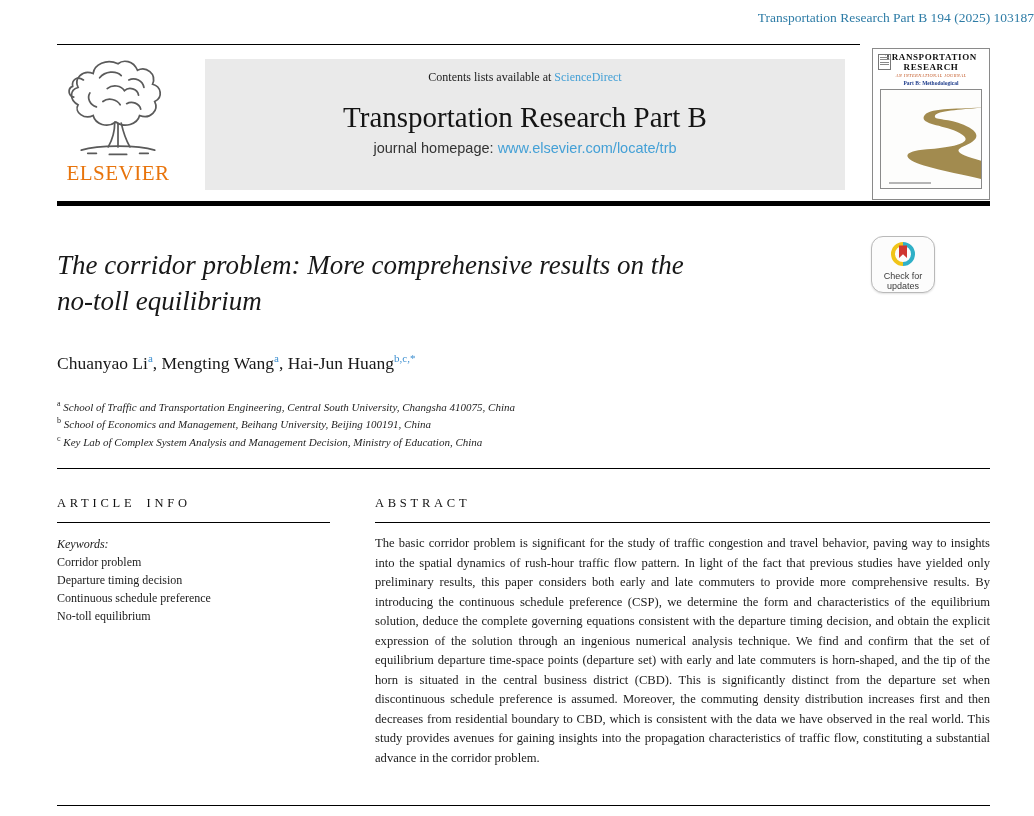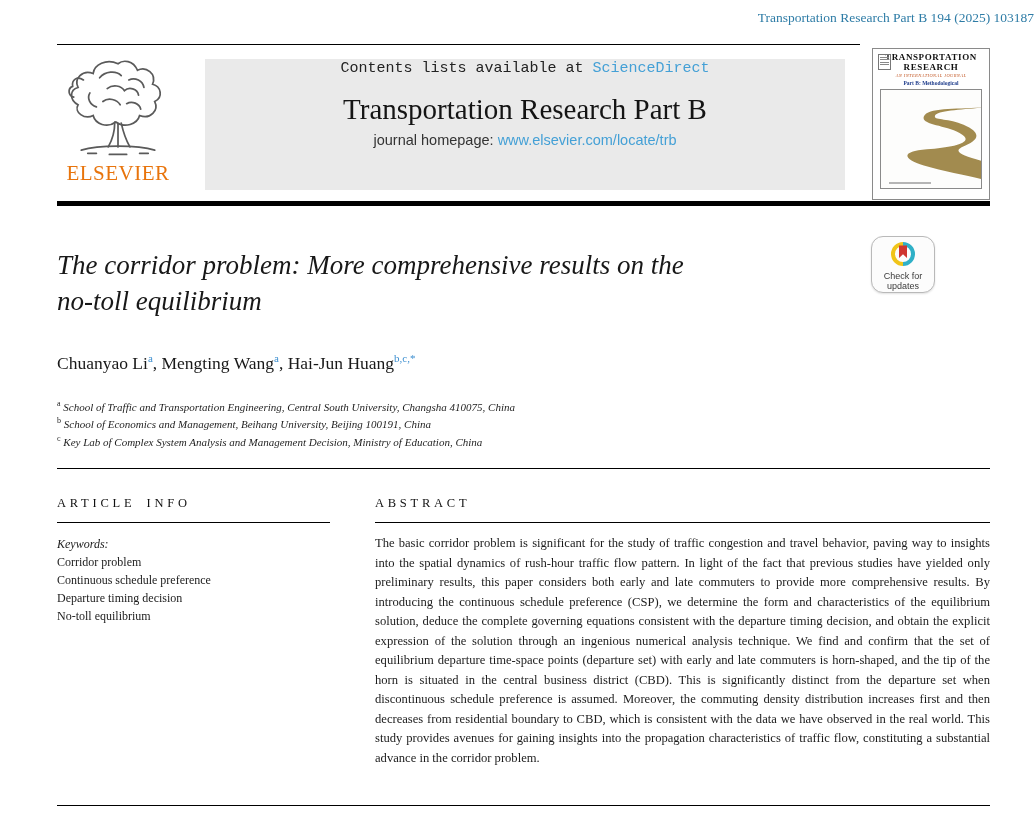--- a/index.html
+++ b/index.html
@@ -16,21 +16,21 @@
   .rule-mid{left:57px;top:468px;width:933px;height:1px;}
   .rule-bottom{left:57px;top:805px;width:933px;height:1.4px;}
 
   
   .elsevier{left:57px;top:56px;width:122px;height:138px;text-align:center;}
   .elsevier svg{display:block;margin:0 auto;}
   .elsevier-word{font-size:21px;letter-spacing:0.5px;color:#e8740c;font-family:"Liberation Serif",serif;margin-top:1px;}
 
   
   .banner{left:205px;top:59px;width:640px;height:131px;background:#eaeaea;text-align:center;}
-  .banner .contents-line{padding-top:1px;font-size:15px;color:#222;font-family:Liberation Mono, monospace;}
+  .banner .contents-line{padding-top:11px;font-size:12px;color:#222;}
   .banner .journal-title{margin-top:16px;font-size:29px;color:#141414;}
   .banner .homepage-line{margin-top:6px;font-size:14.5px;font-family:"Liberation Sans",sans-serif;color:#333;}
   a.link{color:#44a0d6;text-decoration:none;}
 
   
   .cover{left:872px;top:48px;width:118px;height:152px;background:#fff;border:1px solid #8a8a8a;box-sizing:border-box;}
   .cover-titles{text-align:center;margin-top:4px;line-height:1.1;}
   .cover-title{font-size:9px;font-weight:bold;letter-spacing:0.6px;color:#111;}
   .cover-sub{font-size:4.5px;color:#c0531f;font-style:italic;letter-spacing:0.4px;margin-top:1px;}
   .cover-part{font-size:5.5px;font-weight:bold;color:#1f3d8c;margin-top:1px;}
@@ -150,22 +150,22 @@
 </div>
 
 <div class="abs rule rule-mid"></div>
 
 <div class="abs info-col">
   <div class="section-heading">ARTICLE INFO</div>
   <div class="heading-rule"></div>
   <div class="keywords">
     <div class="kw-label">Keywords:</div>
     <div>Corridor problem</div>
+    <div>Departure timing decision</div>
     <div>Continuous schedule preference</div>
-    <div>Departure timing decision</div>
     <div>No-toll equilibrium</div>
   </div>
 </div>
 
 <div class="abs abstract-col">
   <div class="section-heading">ABSTRACT</div>
   <div class="heading-rule"></div>
   <div class="abstract-text">The basic corridor problem is significant for the study of traffic congestion and travel behavior, paving way to insights into the spatial dynamics of rush-hour traffic flow pattern. In light of the fact that previous studies have yielded only preliminary results, this paper considers both early and late commuters to provide more comprehensive results. By introducing the continuous schedule preference (CSP), we determine the form and characteristics of the equilibrium solution, deduce the complete governing equations consistent with the departure timing decision, and obtain the explicit expression of the solution through an ingenious numerical analysis technique. We find and confirm that the set of equilibrium departure time-space points (departure set) with early and late commuters is horn-shaped, and the tip of the horn is situated in the central business district (CBD). This is significantly distinct from the departure set when discontinuous schedule preference is assumed. Moreover, the commuting density distribution increases first and then decreases from residential boundary to CBD, which is consistent with the data we have observed in the real world. This study provides avenues for gaining insights into the propagation characteristics of traffic flow, constituting a substantial advance in the corridor problem.</div>
 </div>
 

